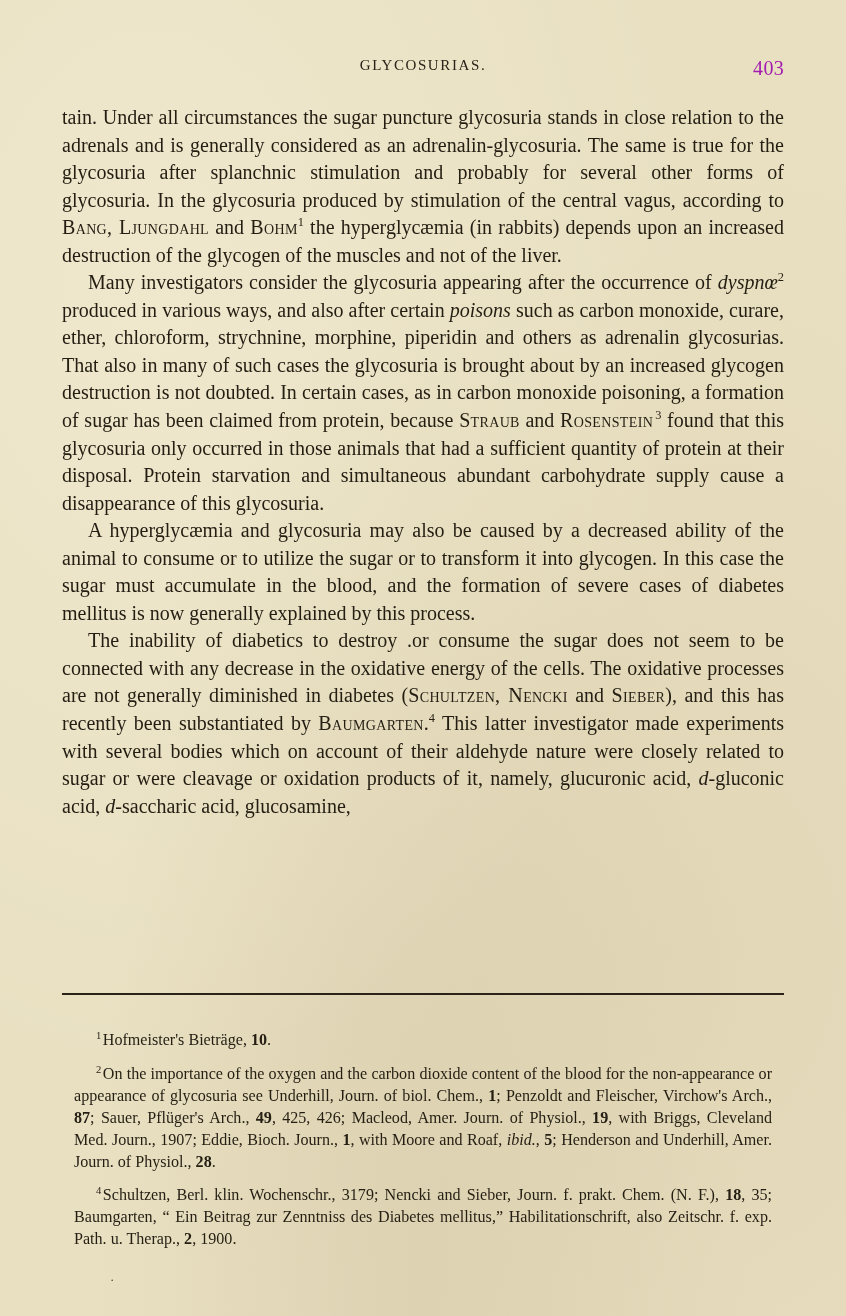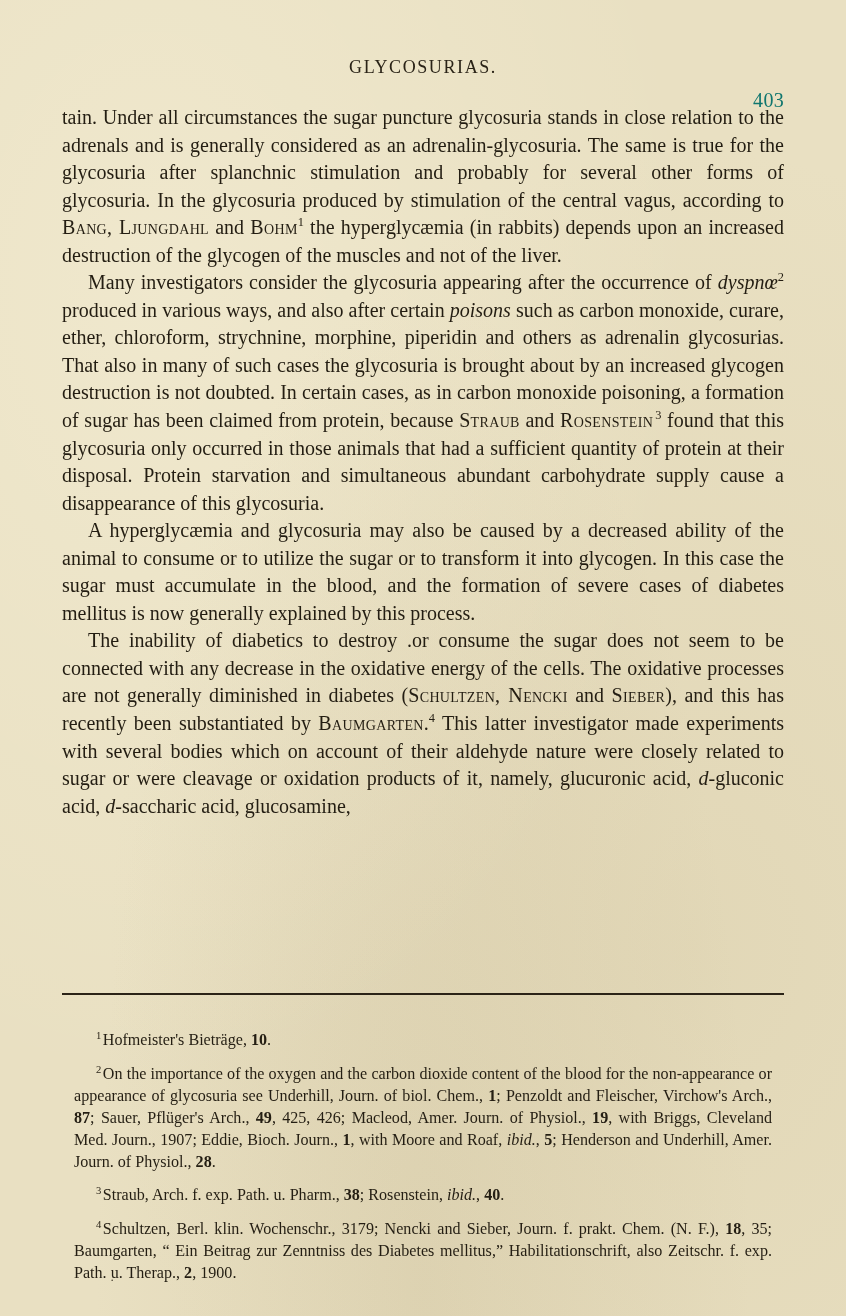--- a/index.html
+++ b/index.html
@@ -37,32 +37,31 @@
     position: absolute;
     left: 62px;
     right: 62px;
     top: 57px;
     height: 26px;
   }
   .runhead-title {
     position: absolute;
     left: 0; right: 0;
     text-align: center;
-    font-size: 18px;
+    font-size: 15px;
     letter-spacing: 1.6px;
     color: #2a2317;
   }
   .runhead-folio {
     position: absolute;
     right: 0;
     top: 0;
     font-size: 20px;
     letter-spacing: 0.3px;
-    color: #0f766e;
-    margin-top: 32px;
+    color: #a21caf;
   }
 
   
   .body-col {
     position: absolute;
     left: 62px;
     top: 104px;
     width: 722px;
   }
   p.para {
@@ -151,19 +150,18 @@
       <p class="para"><span>Many investigators consider the glycosuria appearing after the occurrence of </span><span class="it">dyspnœ</span><sup>2</sup><span> produced in various ways, and also after certain </span><span class="it">poisons</span><span> such as carbon monoxide, curare, ether, chloroform, strychnine, morphine, piperidin and others as adrenalin glycosurias. That also in many of such cases the glycosuria is brought about by an increased glycogen destruction is not doubted. In certain cases, as in carbon monoxide poisoning, a formation of sugar has been claimed from protein, because </span><span class="sc">Straub</span><span> and </span><span class="sc">Rosenstein</span><sup class="spaced">3</sup><span> found that this glycosuria only occurred in those animals that had a sufficient quantity of protein at their disposal. Protein starvation and simultaneous abundant carbohydrate supply cause a disappearance of this glycosuria.</span></p>
       <p class="para"><span>A hyperglycæmia and glycosuria may also be caused by a decreased ability of the animal to consume or to utilize the sugar or to transform it into glycogen. In this case the sugar must accumulate in the blood, and the formation of severe cases of diabetes mellitus is now generally explained by this process.</span></p>
       <p class="para"><span>The inability of diabetics to destroy .or consume the sugar does not seem to be connected with any decrease in the oxidative energy of the cells. The oxidative processes are not generally diminished in diabetes (</span><span class="sc">Schultzen, Nencki</span><span> and </span><span class="sc">Sieber</span><span>), and this has recently been substantiated by </span><span class="sc">Baumgarten</span><span>.</span><sup>4</sup><span> This latter investigator made experiments with several bodies which on account of their aldehyde nature were closely related to sugar or were cleavage or oxidation products of it, namely, glucuronic acid, </span><span class="it">d</span><span>-gluconic acid, </span><span class="it">d</span><span>-saccharic acid, glucosamine,</span></p>
     </div>
 
   <div class="footnote-rule"></div>
 
   <div class="footnotes" id="footnote-list">
       <p class="fn"><sup>1</sup><span>Hofmeister's Bieträge, </span><span class="b">10</span><span>.</span></p>
       <p class="fn"><sup>2</sup><span>On the importance of the oxygen and the carbon dioxide content of the blood for the non-appearance or appearance of glycosuria see Underhill, Journ. of biol. Chem., </span><span class="b">1</span><span>; Penzoldt and Fleischer, Virchow's Arch., </span><span class="b">87</span><span>; Sauer, Pflüger's Arch., </span><span class="b">49</span><span>, 425, 426; Macleod, Amer. Journ. of Physiol., </span><span class="b">19</span><span>, with Briggs, Cleveland Med. Journ., 1907; Eddie, Bioch. Journ., </span><span class="b">1</span><span>, with Moore and Roaf, </span><span class="it">ibid.</span><span>, </span><span class="b">5</span><span>; Henderson and Underhill, Amer. Journ. of Physiol., </span><span class="b">28</span><span>.</span></p>
-      <p class="fn"><sup>3</sup><span>Straub, Arch. f. exp. Path. u. Pharm., </span><span class="b">38</span><span>; Rosenstein, </span><span class="it">ibid.</span><span>, </span><span class="b">40</span><span>.</span></p>
       <p class="fn"><sup>4</sup><span>Schultzen, Berl. klin. Wochenschr., 3179; Nencki and Sieber, Journ. f. prakt. Chem. (N. F.), </span><span class="b">18</span><span>, 35; Baumgarten, “ Ein Beitrag zur Zenntniss des Diabetes mellitus,” Habilitationschrift, also Zeitschr. f. exp. Path. u. Therap., </span><span class="b">2</span><span>, 1900.</span></p>
     </div>
 
   <div class="fn-dot">·</div>
 
 </div>
 
 </body></html>

